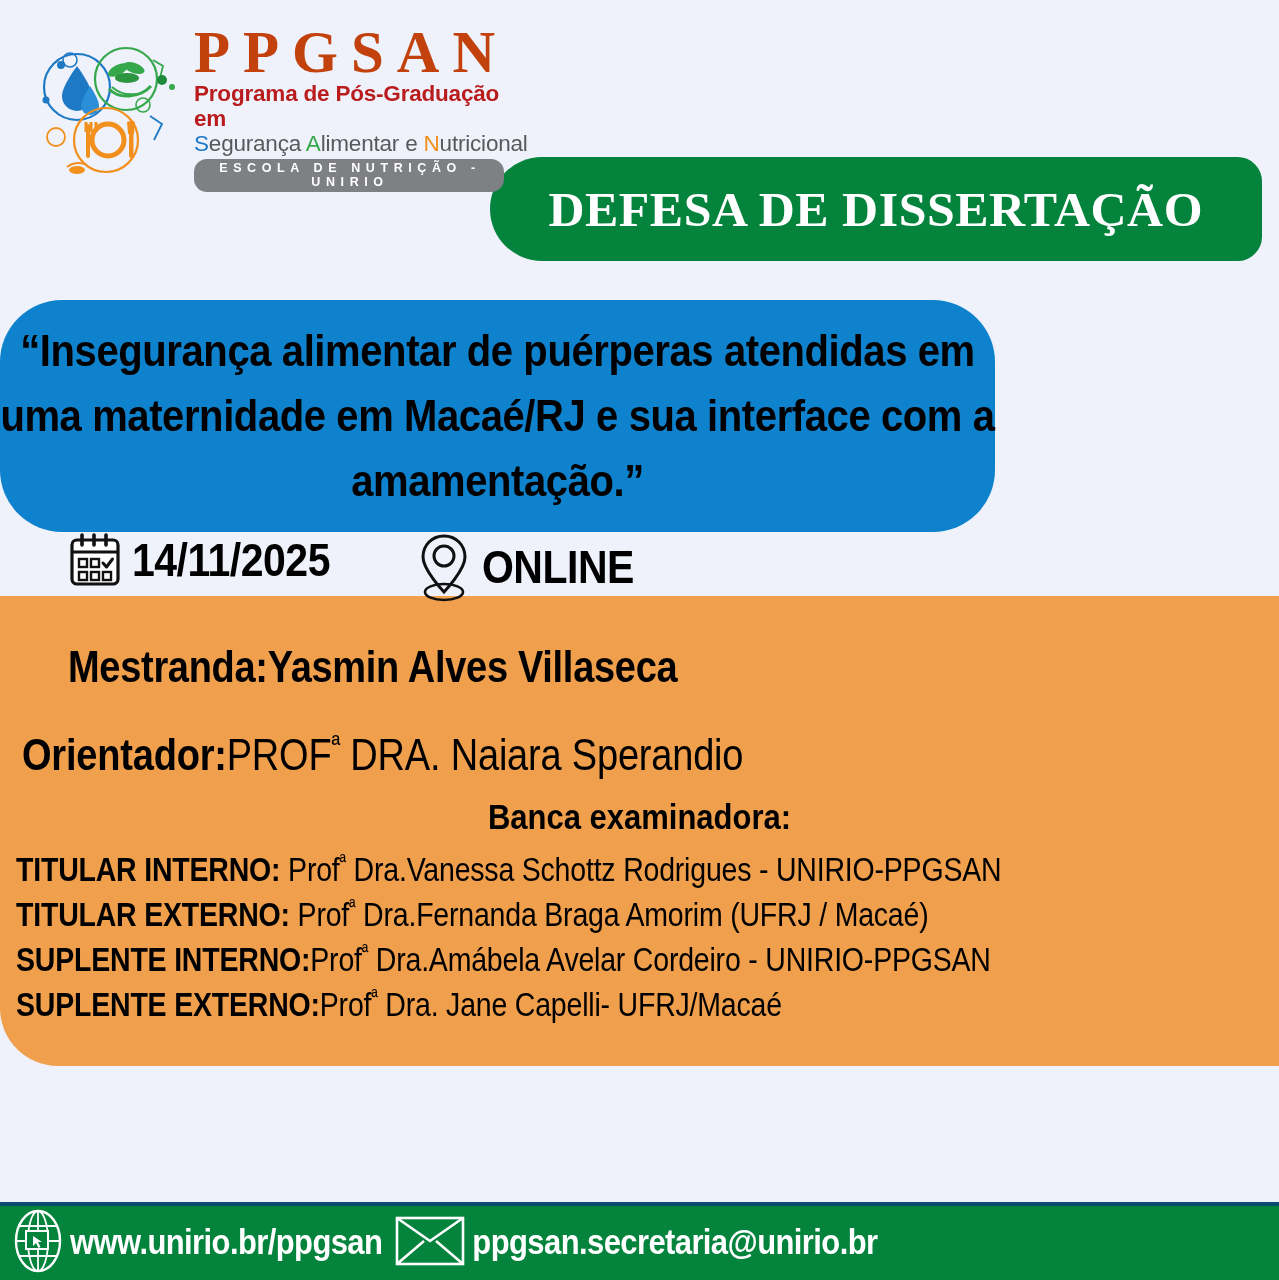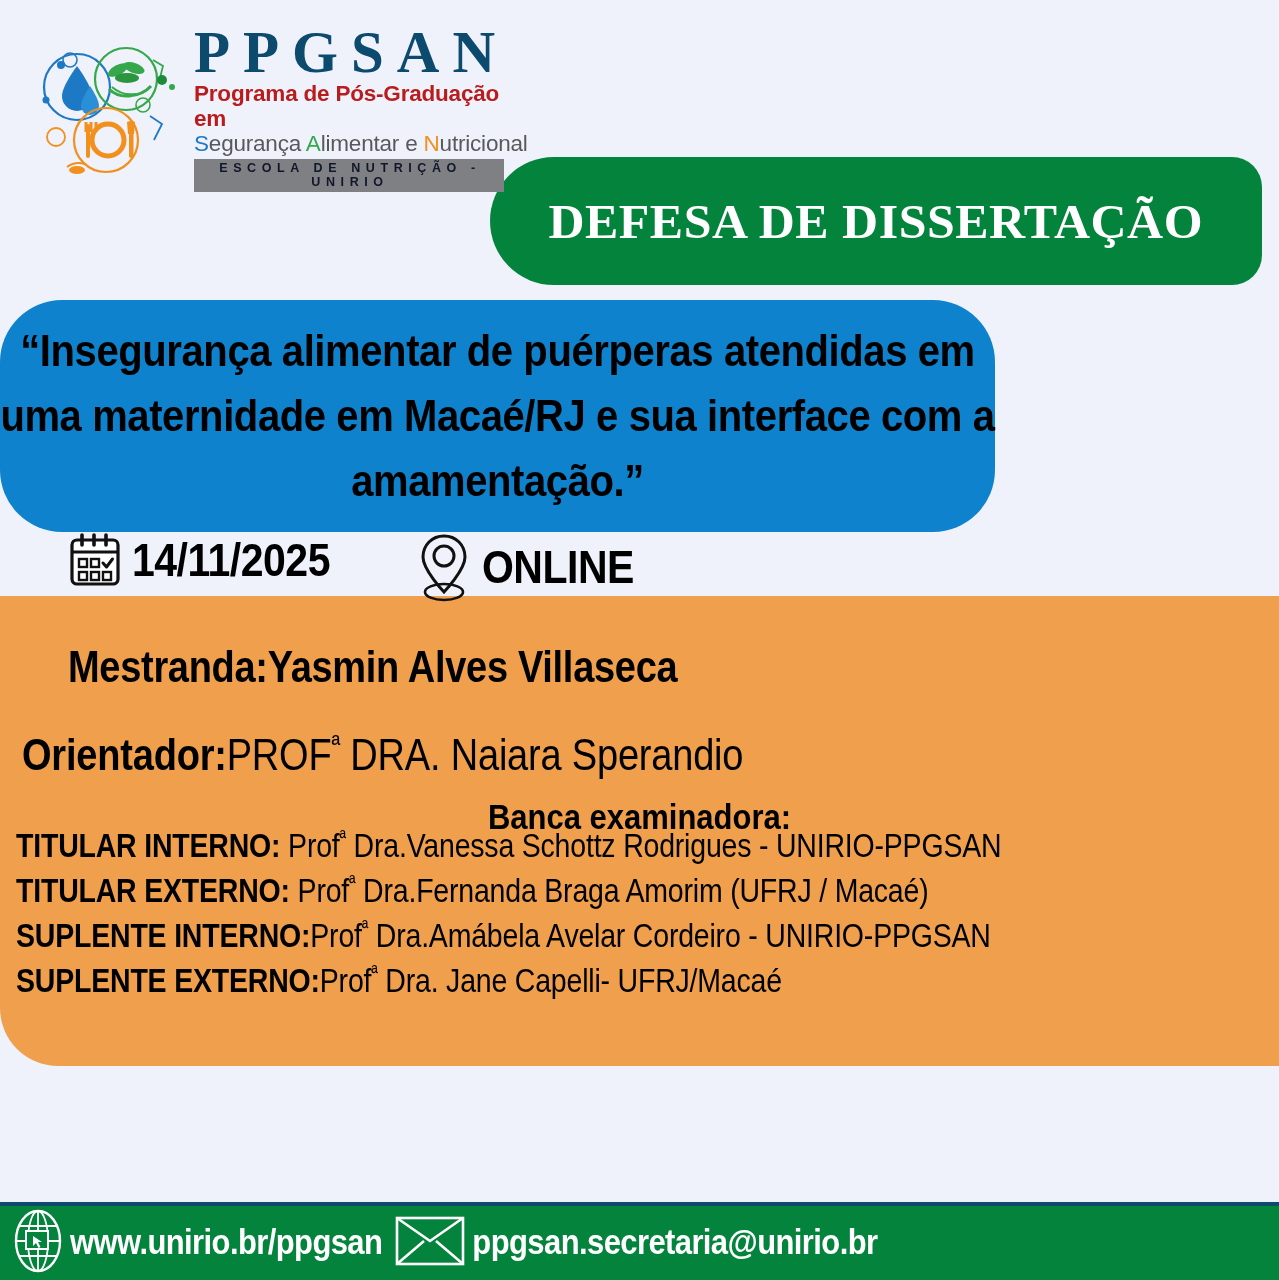--- a/index.html
+++ b/index.html
@@ -16,43 +16,43 @@
   .logo-wrap {
     position:absolute; left:34px; top:38px;
     width:500px; height:140px;
     display:flex; align-items:center; gap:10px;
     z-index:5;
   }
   .logo-mark { width:150px; height:132px; flex:0 0 150px; position:relative; }
   .logo-text { display:flex; flex-direction:column; justify-content:center; }
   .logo-ppgsan {
     font-family:"Liberation Serif", serif;
-    font-weight:bold; font-size:59px; color:#0c4a6e;
+    font-weight:bold; font-size:59px; color:#c2410c;
     letter-spacing:13px; line-height:0.95;
   }
   .logo-sub1 {
     font-size:22.5px; font-weight:bold; color:#b91c1c;
     letter-spacing:-0.2px; line-height:1.12; margin-top:1px;
   }
   .logo-sub2 {
     font-size:22.5px; font-weight:normal; color:#58595b;
     letter-spacing:-0.2px; line-height:1.12;
   }
   .logo-sub2 .s-b { color:#1d79c4; }
   .logo-sub2 .s-g { color:#35a84b; }
   .logo-sub2 .s-o { color:#f2901e; }
   .logo-band {
-    background:#7e8083; color:#0f172a; font-size:12.5px; font-weight:bold;
+    background:#7e8083; color:#ffffff; font-size:12.5px; font-weight:bold;
     letter-spacing:5.6px; padding:2px 4px 3px 6px; margin-top:3px;
-    text-align:center; width:310px;
+    text-align:center; width:310px;border-radius:13px;
   }
 
   
   .green-banner {
-    position:absolute; left:490px; top:157px; width:772px; height:128px;
+    position:absolute; left:490px; top:157px; width:772px; height:104px;
     background:#04833c;
     border-radius:64px 30px 30px 64px;
     display:flex; align-items:center; justify-content:center;
     z-index:2;
   }
   .green-banner .txt {
     font-family:"Liberation Serif", serif;
     font-weight:bold; color:#ffffff; font-size:48px;
     letter-spacing:0.5px;
     transform:scaleX(1.04);
@@ -110,21 +110,21 @@
   }
   .orientador b { font-weight:bold; }
   .orientador sup { font-size:0.62em; vertical-align:super; }
 
   .banca-title {
     position:absolute; left:0; top:797px; width:1279px; text-align:center;
     z-index:4; font-size:31px; font-weight:bold; color:#000;
     transform:scaleY(1.15); transform-origin:center top;
   }
   .banca-list {
-    position:absolute; left:16px; top:828px; width:1250px; z-index:4;
+    position:absolute; left:16px; top:852px; width:1250px; z-index:4;
   }
   .banca-list .row {
     font-size:28.5px; color:#000; letter-spacing:-0.2px;
     line-height:1.0; margin-bottom:16px; white-space:nowrap;
     transform:scaleY(1.18); transform-origin:left top;
   }
   .banca-list .row b { font-weight:bold; }
   .banca-list .row sup { font-size:0.62em; vertical-align:super; }
 
   

